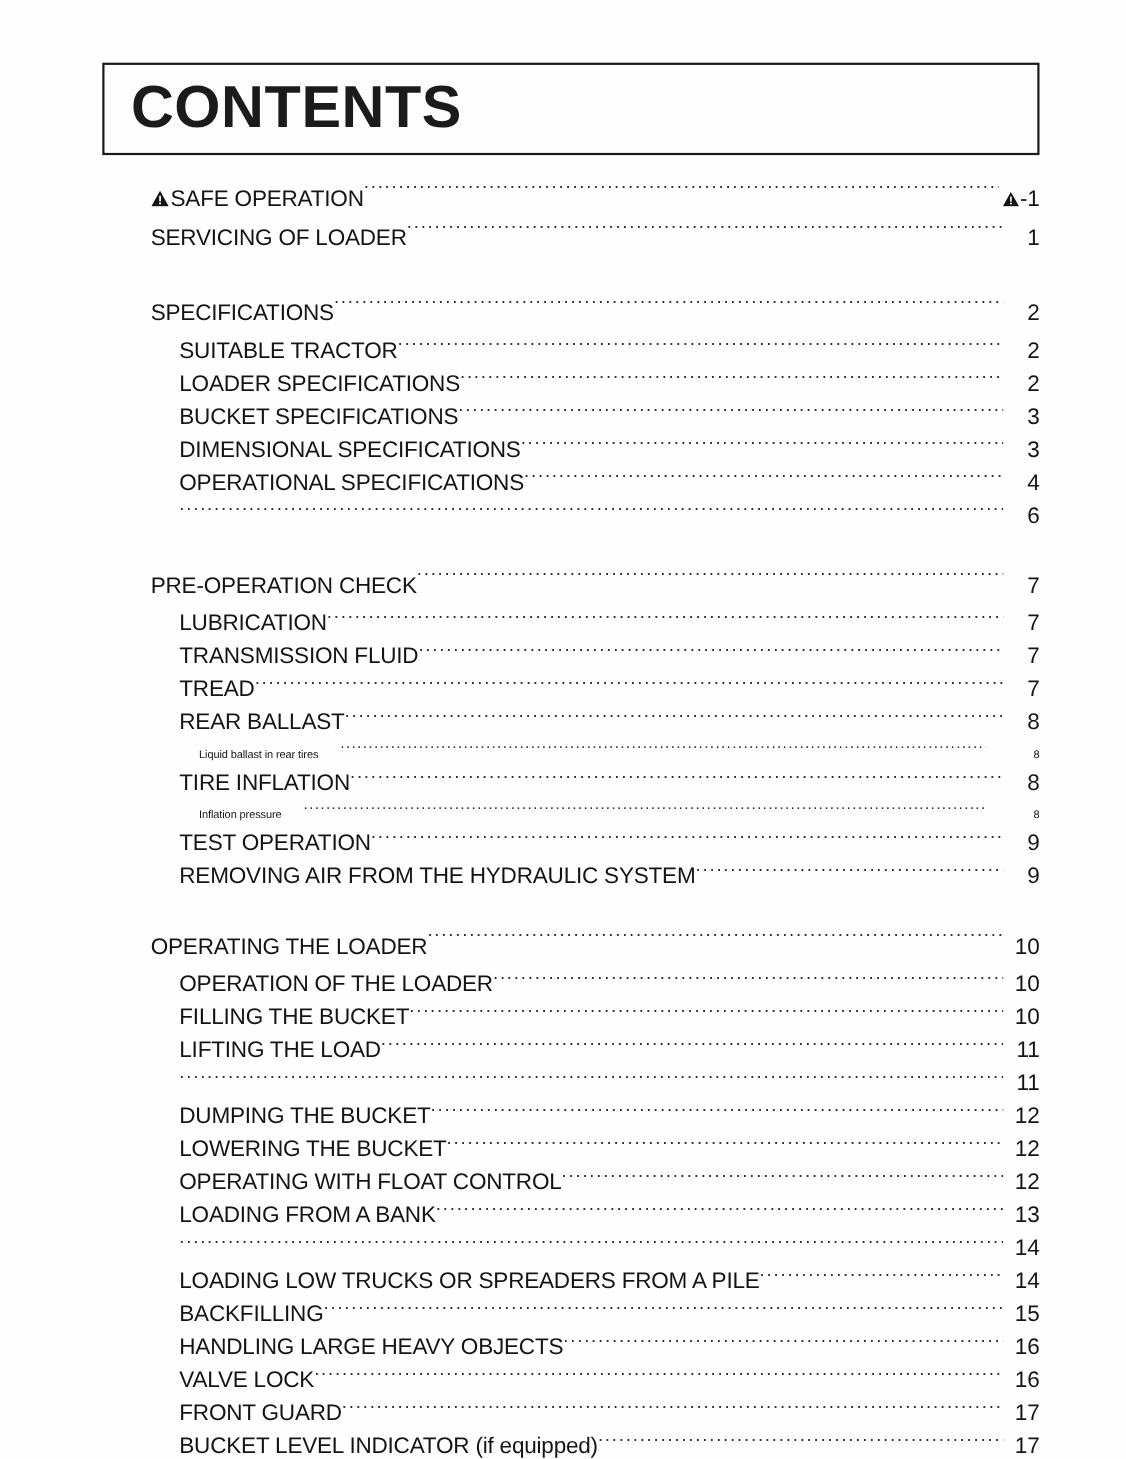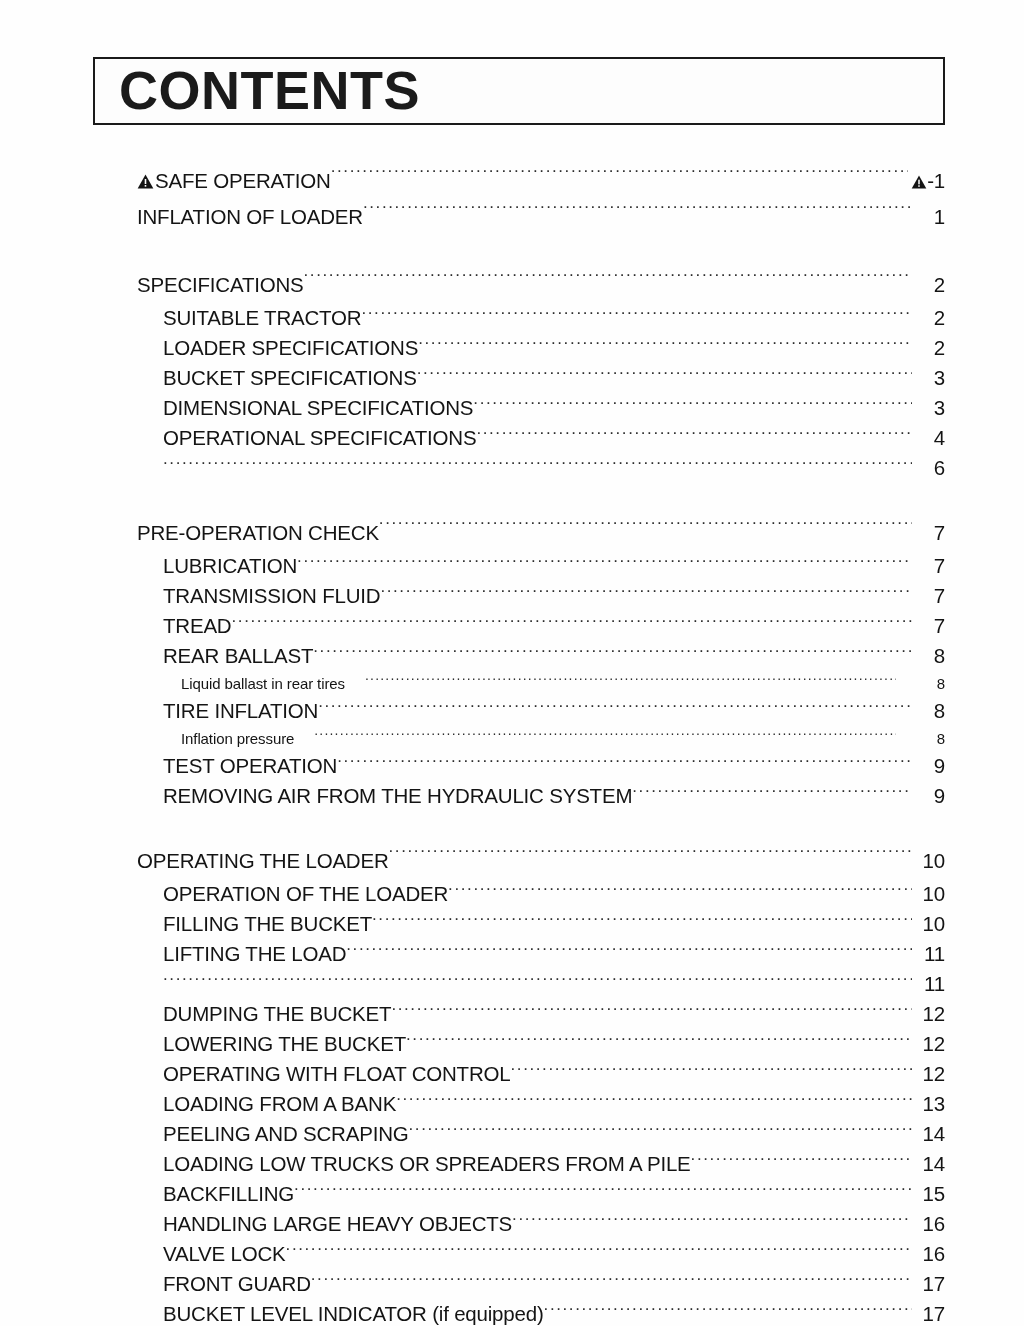--- a/index.html
+++ b/index.html
@@ -25,21 +25,21 @@
     height: 1326px;
     background: #fefefe;
   }
 
   
   .title-box {
     position: absolute;
     left: 93px;
     top: 57px;
     width: 852px;
-    height: 68px;
+    height: 84px;
     border: 2px solid #1a1a1a;
     box-sizing: border-box;
     background: #fdfdfd;
   }
   .title-text {
     position: absolute;
     left: 24px;
     top: 50%;
     transform: translateY(-52%);
     font-size: 54px;
@@ -116,21 +116,21 @@
     height: 30px;
     line-height: 30px;
     letter-spacing: -0.2px;
   }
   .lvl2 .toc-leader { height: 22px; }
   .lvl2 .toc-leader::after { font-size: 17px; bottom: 1px; }
   .lvl2 .toc-page { min-width: 30px; }
 
   
   .lvl3 {
-    font-size: 15px;
+    font-size: 10px;
     padding-left: 88px;
     height: 25px;
     line-height: 25px;
     letter-spacing: -0.1px;
     gap: 20px;
   }
   .lvl3 .toc-leader { height: 18px; }
   .lvl3 .toc-leader::after { font-size: 14px; bottom: 1px; letter-spacing: 1.2px; }
   .lvl3 .toc-page { min-width: 26px; }
 
@@ -193,21 +193,21 @@
               <path d="M10 0.6 L19.4 17.3 L0.6 17.3 Z" fill="#141414"></path>
               <rect x="9.05" y="6.0" width="1.9" height="6.0" fill="#ffffff"></rect>
               <rect x="9.05" y="13.2" width="1.9" height="2.0" fill="#ffffff"></rect>
             </svg>
           </span>
           <span>-1</span>
         </span>
       </div>
       <div class="toc-entry lvl1">
         <span class="toc-label">
-          <span>INFLATION OF LOADER</span>
+          <span>SERVICING OF LOADER</span>
         </span>
         <span class="toc-leader"></span>
         <span class="toc-page">1</span>
       </div>
       <div class="toc-entry lvl1 gap-before">
         <span class="toc-label">
           <span>SPECIFICATIONS</span>
         </span>
         <span class="toc-leader"></span>
         <span class="toc-page">2</span>
@@ -375,23 +375,20 @@
         <span class="toc-page">12</span>
       </div>
       <div class="toc-entry lvl2">
         <span class="toc-label">
           <span>LOADING FROM A BANK</span>
         </span>
         <span class="toc-leader"></span>
         <span class="toc-page">13</span>
       </div>
       <div class="toc-entry lvl2">
-        <span class="toc-label">
-          <span>PEELING AND SCRAPING</span>
-        </span>
         <span class="toc-leader"></span>
         <span class="toc-page">14</span>
       </div>
       <div class="toc-entry lvl2">
         <span class="toc-label">
           <span>LOADING LOW TRUCKS OR SPREADERS FROM A PILE</span>
         </span>
         <span class="toc-leader"></span>
         <span class="toc-page">14</span>
       </div>

